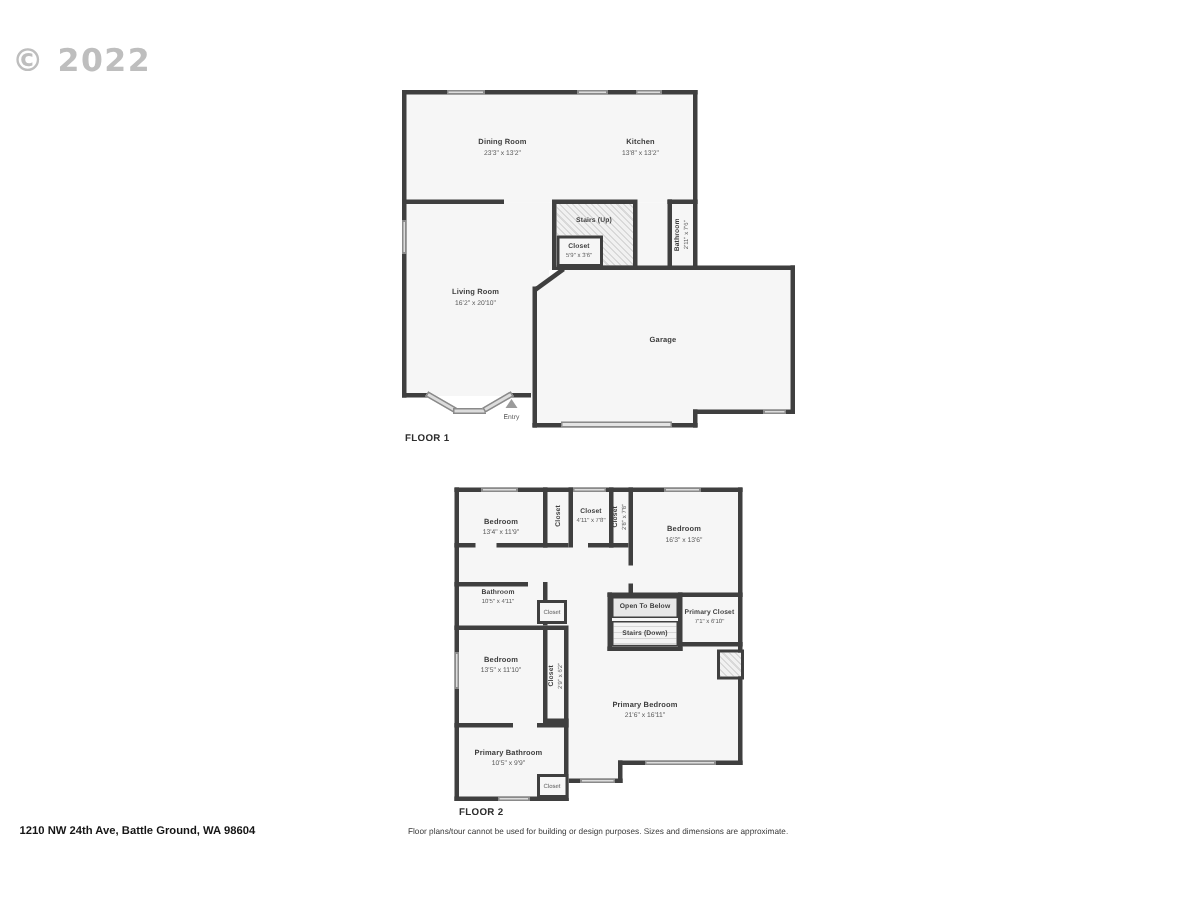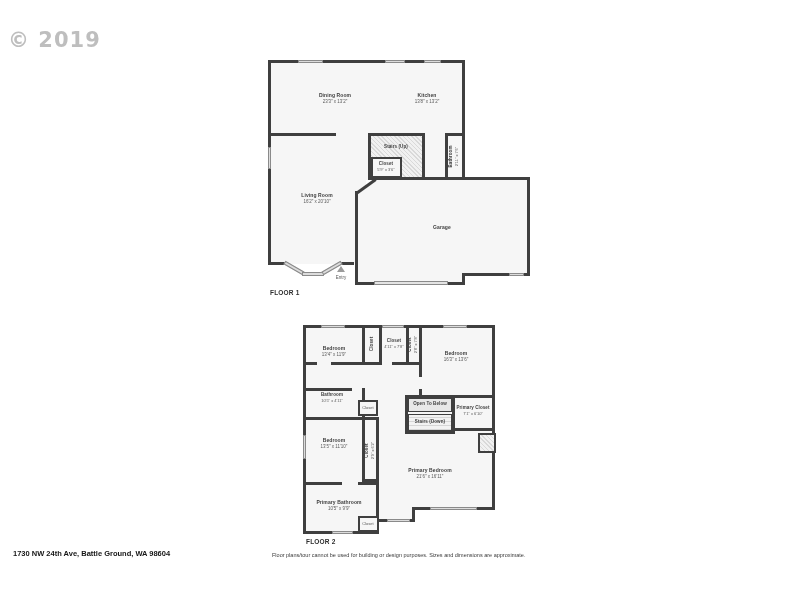--- a/index.html
+++ b/index.html
@@ -30,21 +30,21 @@
   .tri{position:absolute;width:0;height:0;border-left:4px solid transparent;
        border-right:4px solid transparent;border-bottom:6px solid #9b9b9b;}
   .address{position:absolute;left:13px;top:549px;font-size:7.5px;font-weight:700;color:#151515;}
   .disclaimer{position:absolute;left:272px;top:552px;font-size:5.5px;color:#3a3a3a;}
 </style>
 </head>
 <body>
 
 <div class="stage">
 
-  <div class="watermark">© 2019</div>
+  <div class="watermark">© 2022</div>
 
   <section>
 
     <div class="fill" style="left:270px;top:62px;width:192px;height:73px;"></div>
     <div class="fill" style="left:270px;top:135px;width:96px;height:129px;"></div>
     <div class="fill" style="left:333px;top:135px;width:38px;height:45px;"></div>
     <div class="fill" style="left:425px;top:135px;width:22px;height:45px;"></div>
     <div class="fill" style="left:447px;top:135px;width:15px;height:45px;"></div>
     <div class="fill" style="left:357px;top:180px;width:170px;height:103px;
          clip-path:polygon(17px 0,100% 0,100% 94px,105px 94px,105px 100%,0 100%,0 14px);"></div>
@@ -215,17 +215,17 @@
       <span class="nm">Primary Bathroom</span>
       <span class="dm">10'5" x 9'9"</span>
     </div>
     <div class="lbl" style="left:353px;top:521px;width:30px;">
       <span class="dm sm">Closet</span>
     </div>
     <div class="tag" style="left:306px;top:538px;">FLOOR 2</div>
   </section>
 
   <footer>
-    <div class="address">1730 NW 24th Ave, Battle Ground, WA 98604</div>
+    <div class="address">1210 NW 24th Ave, Battle Ground, WA 98604</div>
     <div class="disclaimer">Floor plans/tour cannot be used for building or design purposes. Sizes and dimensions are approximate.</div>
   </footer>
 
 </div>
 
 </body></html>

